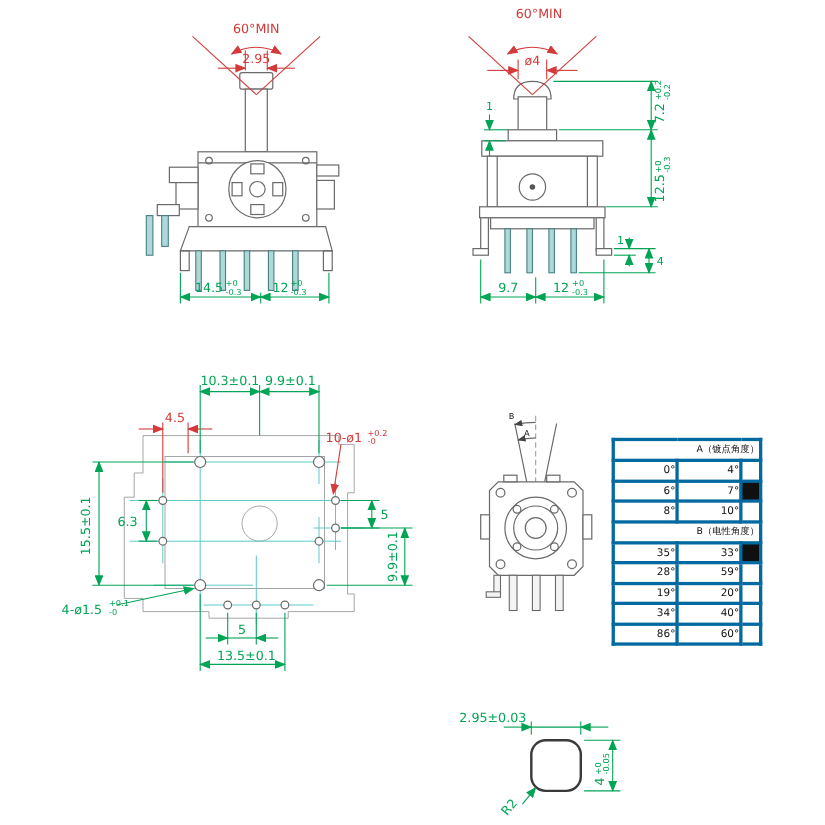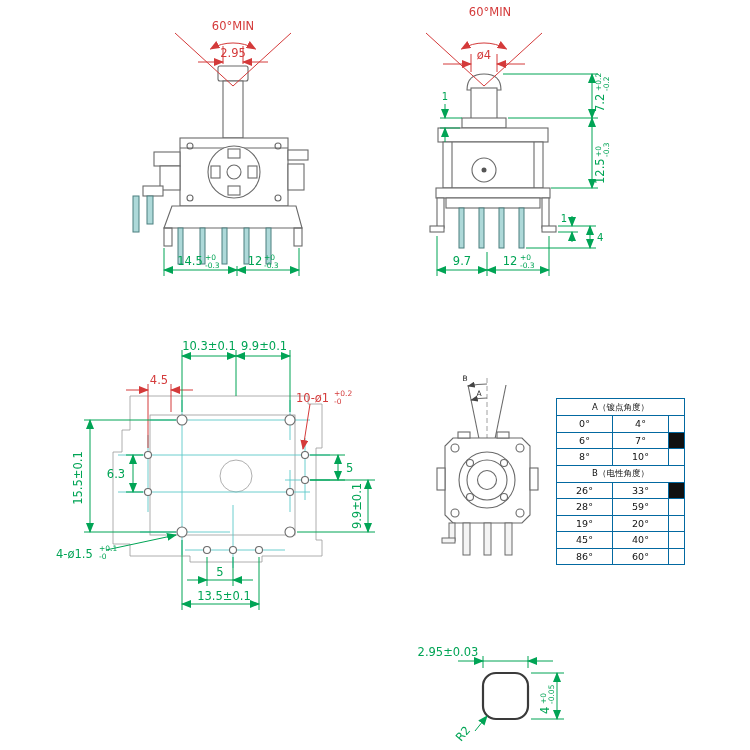--- a/index.html
+++ b/index.html
@@ -16,21 +16,21 @@
   .dg{stroke:#00a455;stroke-width:1;fill:none}
   .teal{stroke:#5bc8c8;stroke-width:0.9;fill:none}
   .dash{stroke:#888;stroke-width:0.8;stroke-dasharray:5 3;fill:none}
   .tr{fill:#d43a3a;font-size:11.5px}
   .tg{fill:#00a455;font-size:11.5px}
   .tk{fill:#222;font-size:7.5px}
   .tol{font-size:7.5px}
   .sm{font-size:10px}
   .table-wrap{position:absolute;left:556px;top:398px}
   table{border-collapse:collapse;font-size:9.5px;color:#111;background:#fff}
-  td{border:1px solid #0369a1;text-align:center;width:55px;height:15.5px;padding:0;line-height:1}
+  td{border:3px solid #0369a1;text-align:right;width:55px;height:15.5px;padding:0;line-height:1}
   td.mk{width:15px}
   td.mk.filled{background:#101010}
   tr.hdr td{font-size:8.5px;height:16px}
 </style>
 </head>
 <body>
 
 <svg width="750" height="750" viewBox="0 0 750 750">
   <defs>
     <marker id="mr" viewBox="0 0 10 8" refX="9" refY="4" markerWidth="10" markerHeight="8" orient="auto-start-reverse" markerUnits="userSpaceOnUse">
@@ -339,36 +339,36 @@
     </tr>
     <tr>
       <td>8°</td>
       <td>10°</td>
       <td class="mk"></td>
     </tr>
     <tr class="hdr">
           <td colspan="3">B（电性角度）</td>
         </tr>
     <tr>
-      <td>26°</td>
+      <td>35°</td>
       <td>33°</td>
       <td class="mk filled"></td>
     </tr>
     <tr>
       <td>28°</td>
       <td>59°</td>
       <td class="mk"></td>
     </tr>
     <tr>
       <td>19°</td>
       <td>20°</td>
       <td class="mk"></td>
     </tr>
     <tr>
-      <td>45°</td>
+      <td>34°</td>
       <td>40°</td>
       <td class="mk"></td>
     </tr>
     <tr>
       <td>86°</td>
       <td>60°</td>
       <td class="mk"></td>
     </tr>
   </tbody>
     </table>

